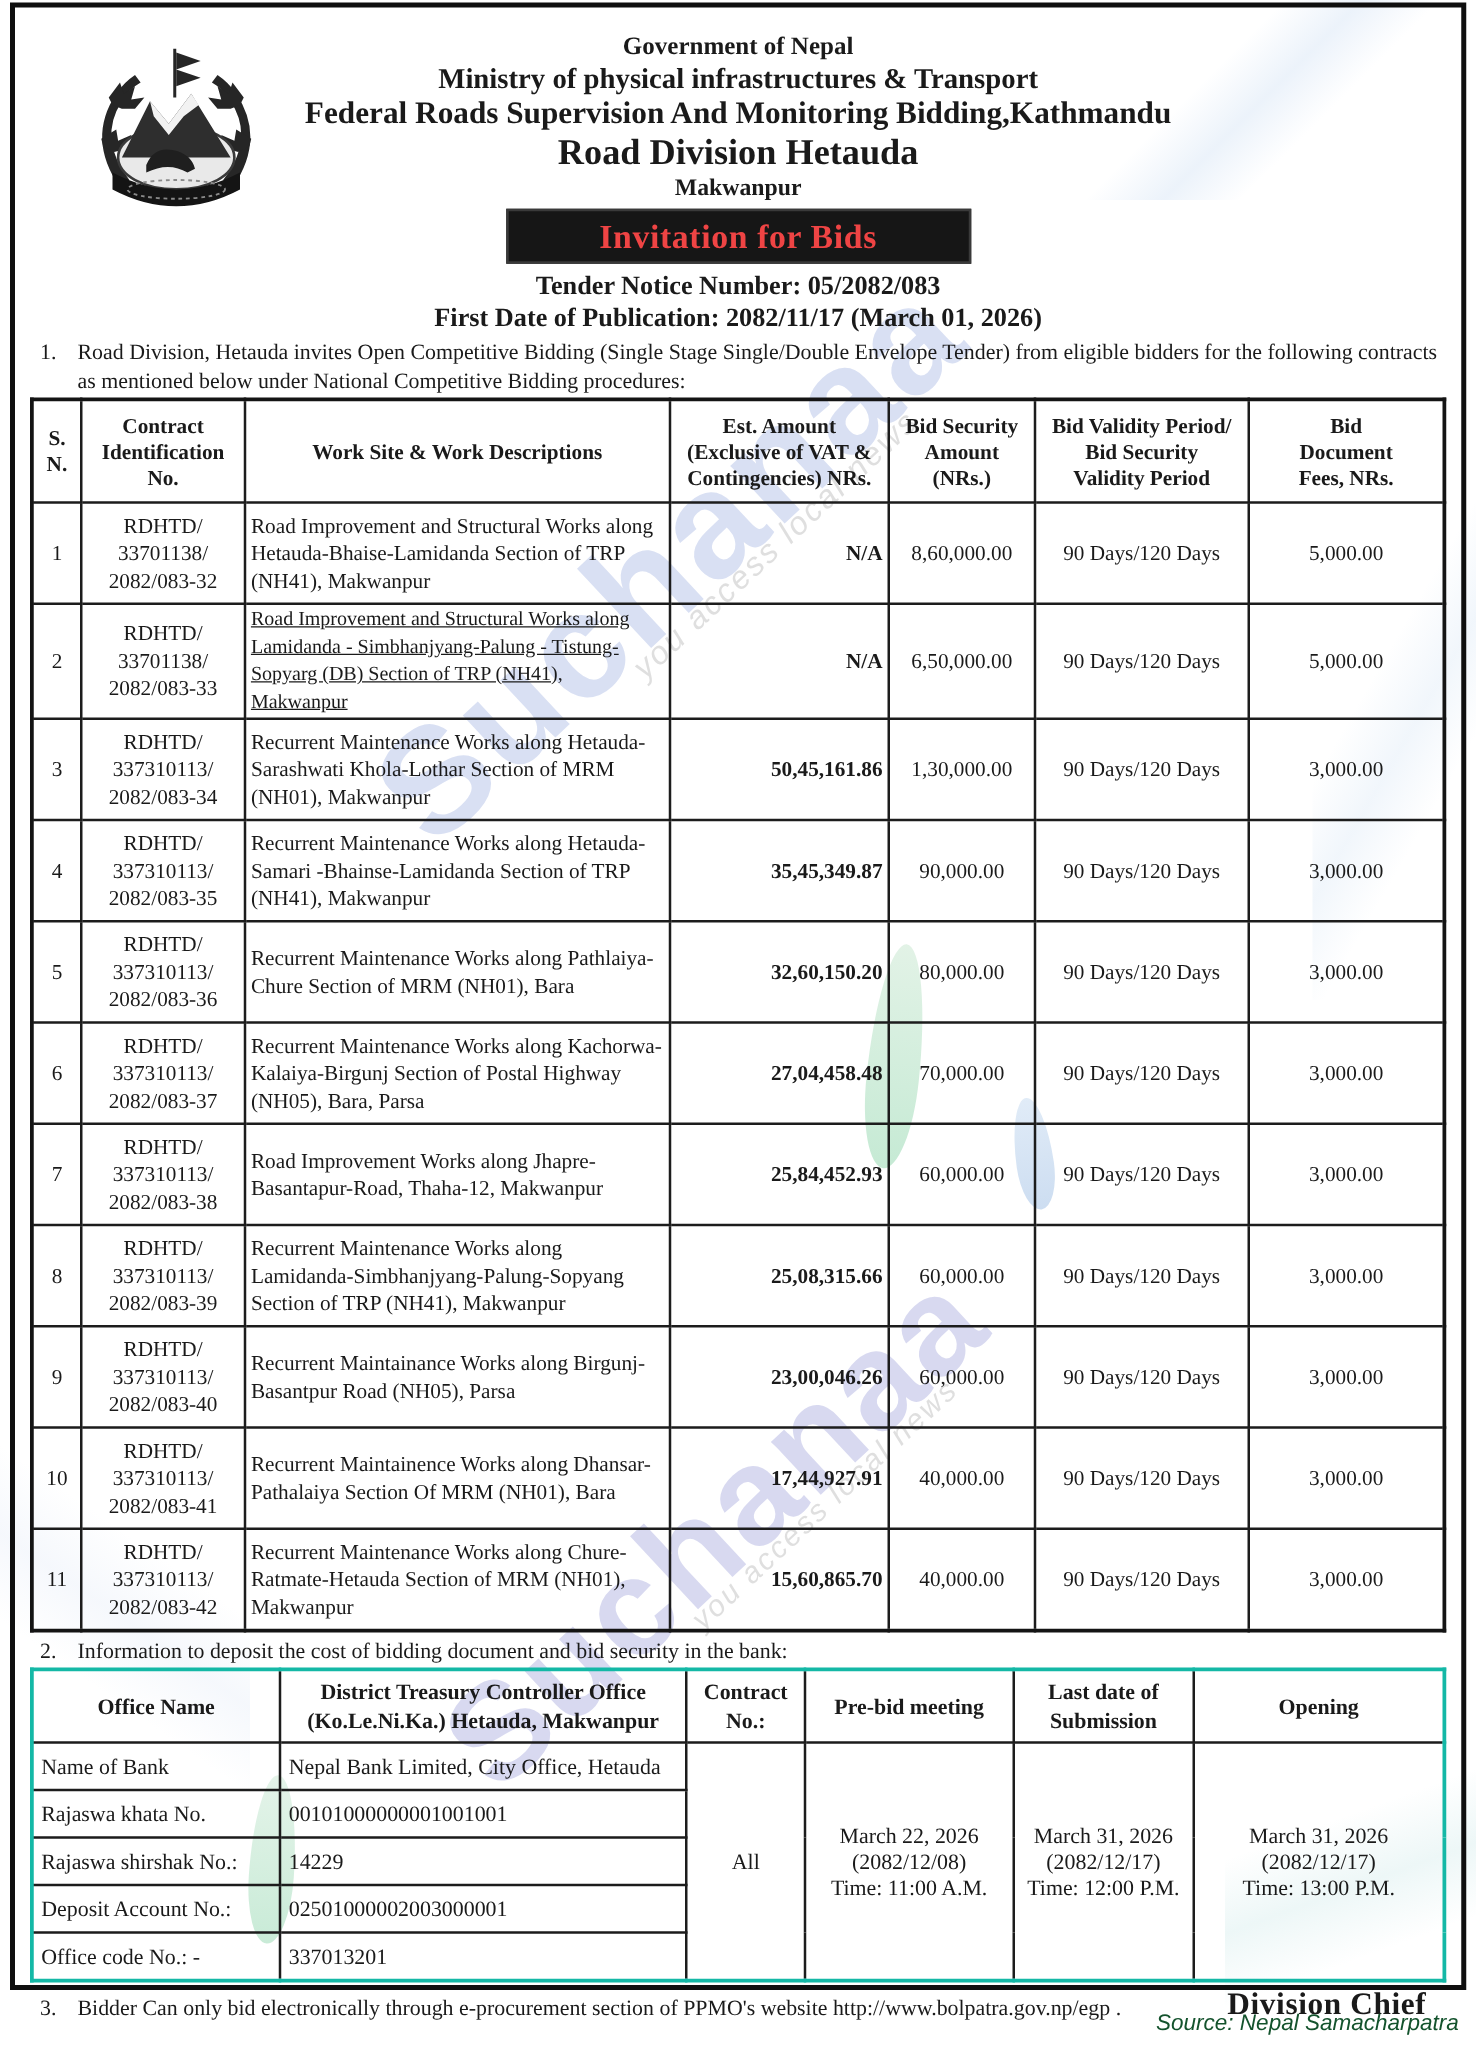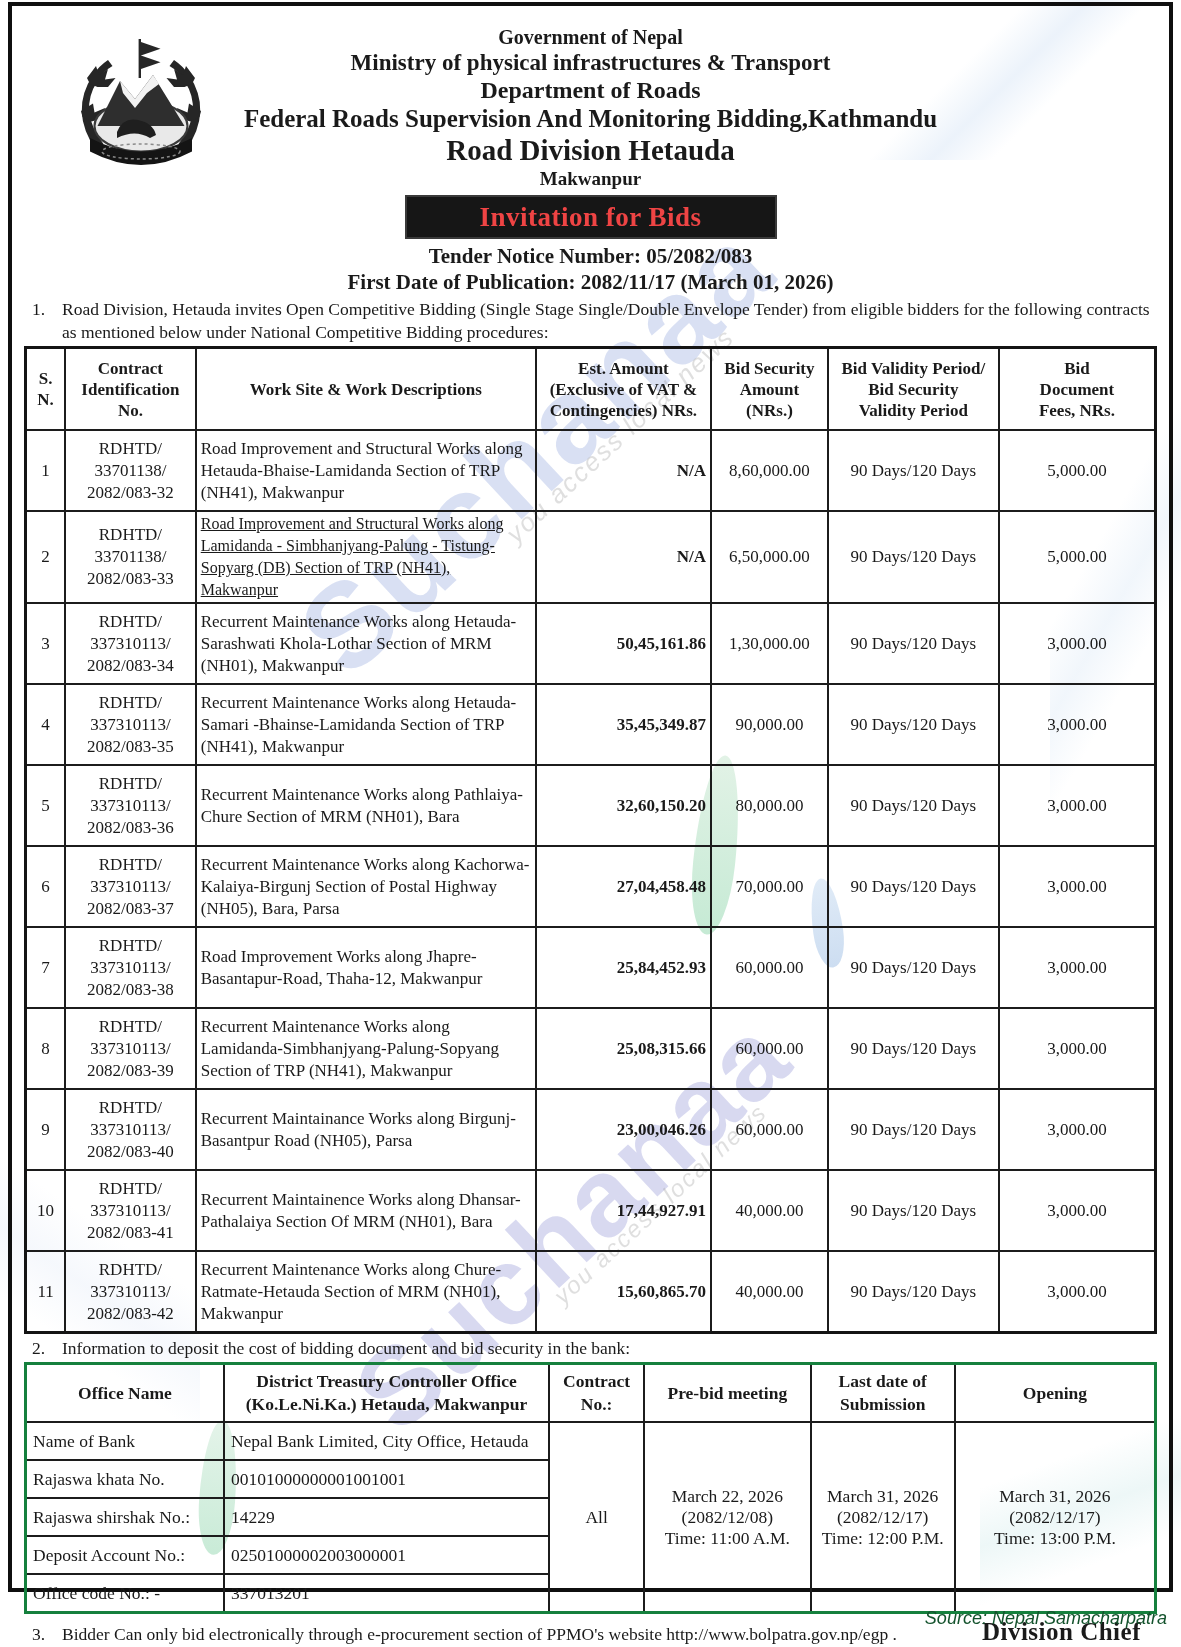--- a/index.html
+++ b/index.html
@@ -83,21 +83,21 @@
   .main-tbl td{height:77px;line-height:22px;}
   .c-sn{width:2.8%;text-align:center;}
   .c-contract{width:11.4%;text-align:center;}
   .c-work{width:31.1%;text-align:left;padding-left:6px;}
   .c-est{width:15.6%;text-align:right;font-weight:bold;}
   .c-sec{width:10.1%;text-align:center;}
   .c-val{width:15.2%;text-align:center;}
   .c-fee{width:13.8%;text-align:center;}
 
   
-  .bank-tbl{border:3px solid #15803d;}
+  .bank-tbl{border:3px solid #14b8a6;}
   .bank-tbl th,.bank-tbl td{
     border:2px solid #1c1c1c;
     font-size:17.5px;
     padding:1px 6px;
     vertical-align:middle;
     overflow:hidden;
   }
   .bank-tbl th{font-weight:bold;text-align:center;height:54px;line-height:23px;}
   .bank-tbl td{height:34px;line-height:21px;}
   .b-label{width:17.6%;text-align:left;}
@@ -157,21 +157,20 @@
       </g>
       <ellipse cx="50" cy="62" rx="31" ry="17" fill="#e9e9e9" stroke="#3a3a3a" stroke-width="1.4"></ellipse>
       <path d="M21 62 L36 32 L46 44 L58 28 L79 62 Z" fill="#2e2e2e"></path>
       <path d="M36 32 L41 38 L46 44 L52 36 L58 28 L62 34 L54 40 L46 50 L38 40 Z" fill="#f2f2f2"></path>
       <path d="M34 66 q4 -10 14 -8 q10 2 12 10 l-4 2 q-10 -6 -22 0 Z" fill="#1f1f1f"></path>
       <path d="M16 70 Q50 88 84 70 L84 79 Q50 97 16 79 Z" fill="#141414"></path>
       <ellipse cx="50" cy="79" rx="26" ry="5" fill="none" stroke="#8a8a8a" stroke-width="1" stroke-dasharray="2 2"></ellipse>
     </svg>
     <div class="l1">Government of Nepal</div>
     <div class="l2">Ministry of physical infrastructures &amp; Transport</div>
-    <div class="l3">Department of Roads</div>
     <div class="l4">Federal Roads Supervision And Monitoring Bidding,Kathmandu</div>
     <div class="l5">Road Division Hetauda</div>
     <div class="l6">Makwanpur</div>
   </div>
 
   <div class="banner">Invitation for Bids</div>
 
   <div class="notice-line">Tender Notice Number: 05/2082/083</div>
   <div class="notice-line">First Date of Publication: 2082/11/17  (March 01, 2026)</div>
 

